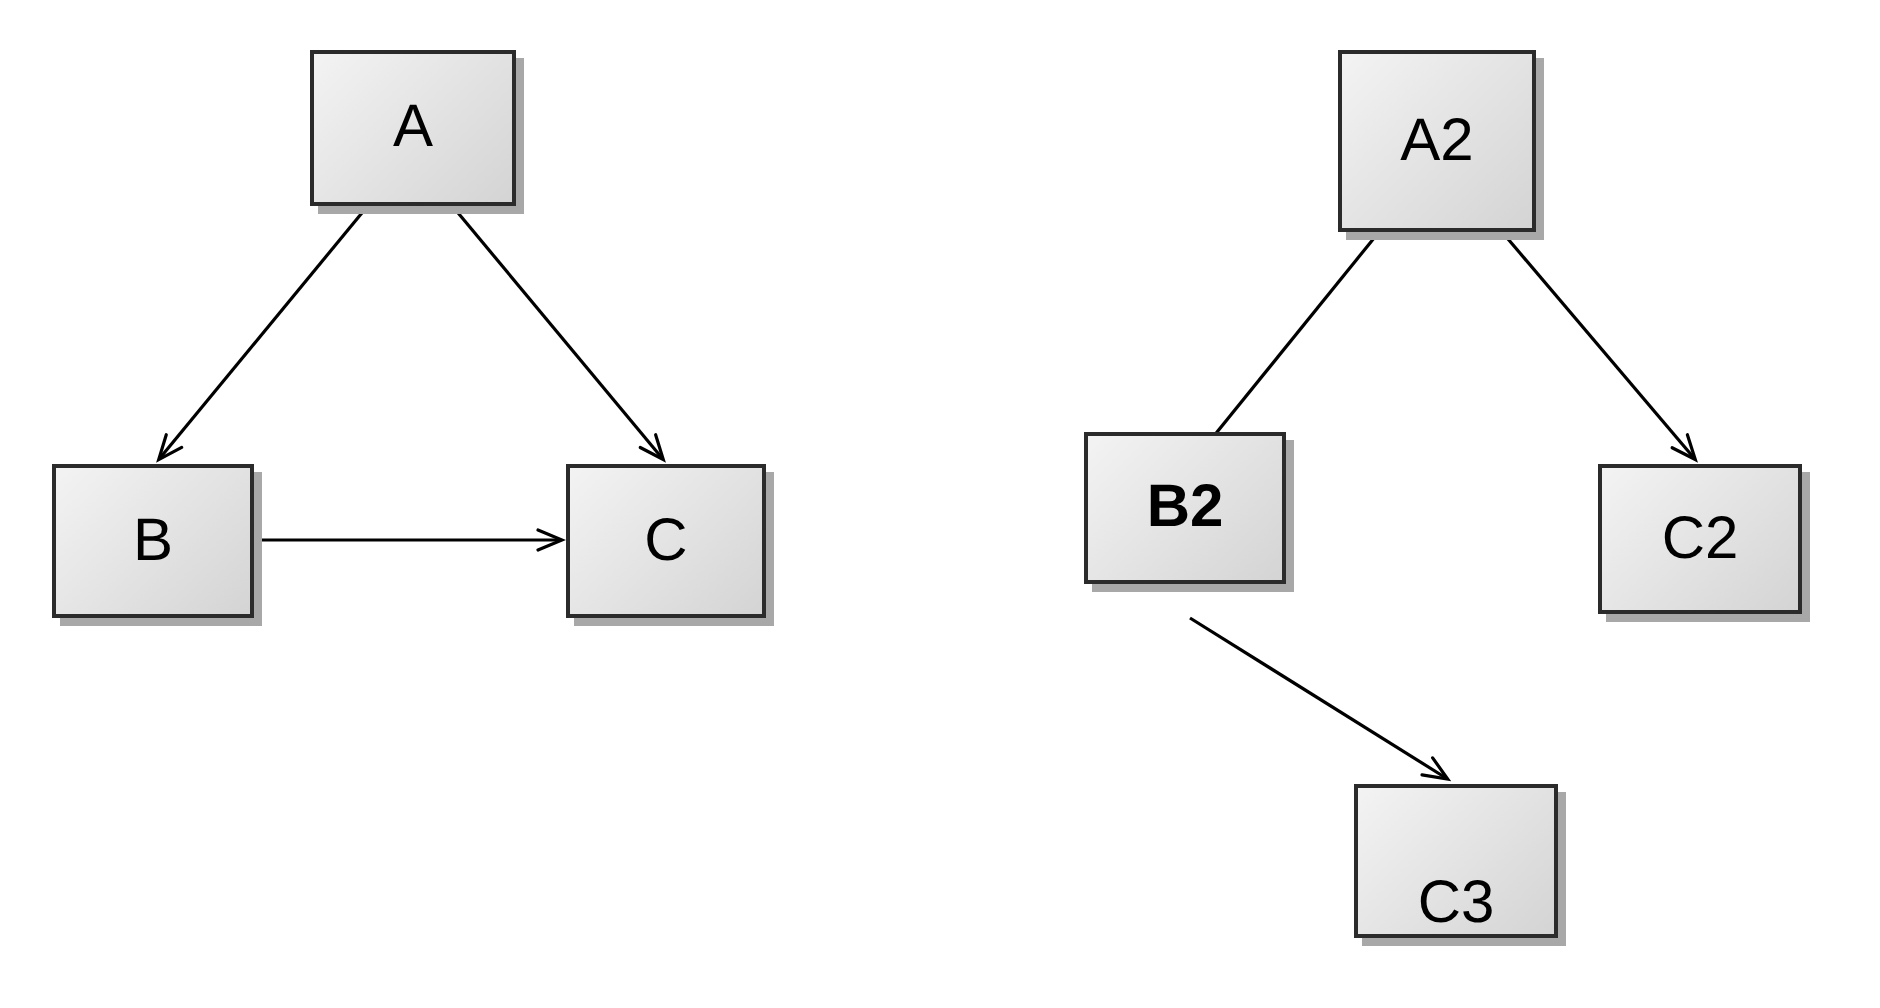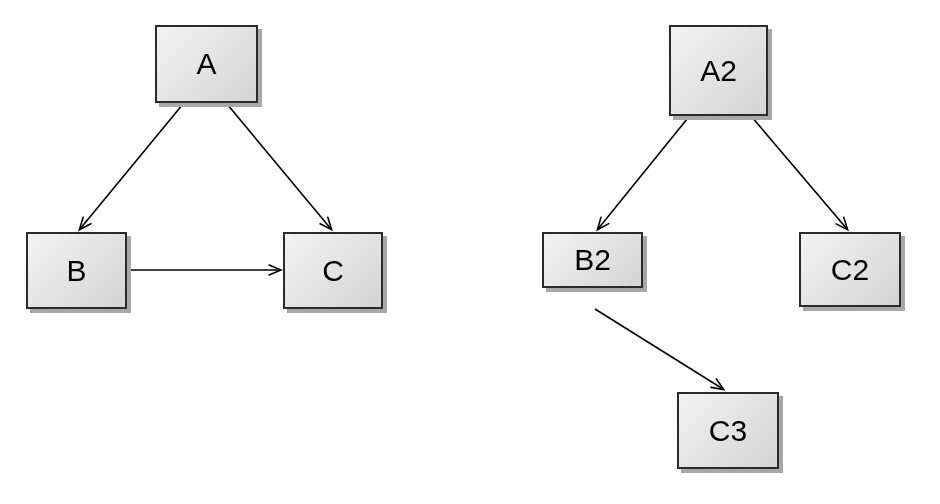--- a/index.html
+++ b/index.html
@@ -82,23 +82,23 @@
       </div>
       <div class="node" style="left: 26px; top: 232px; width: 101px; height: 77px;">
         <span class="node-label">B</span>
       </div>
       <div class="node" style="left: 283px; top: 232px; width: 100px; height: 77px;">
         <span class="node-label">C</span>
       </div>
       <div class="node" style="left: 669px; top: 25px; width: 99px; height: 91px;">
         <span class="node-label">A2</span>
       </div>
-      <div class="node" style="left: 542px; top: 232px; width: 101px; height: 56px;">
+      <div class="node" style="left: 542px; top: 216px; width: 101px; height: 76px; font-weight: bold;">
         <span class="node-label">B2</span>
       </div>
       <div class="node" style="left: 799px; top: 232px; width: 102px; height: 75px;">
         <span class="node-label">C2</span>
       </div>
-      <div class="node" style="left: 677px; top: 392px; width: 102px; height: 77px;">
+      <div class="node" style="left: 677px; top: 392px; width: 102px; height: 77px; align-items: flex-end;">
         <span class="node-label">C3</span>
       </div>
     </div>
 </div>
 
 </body></html>

